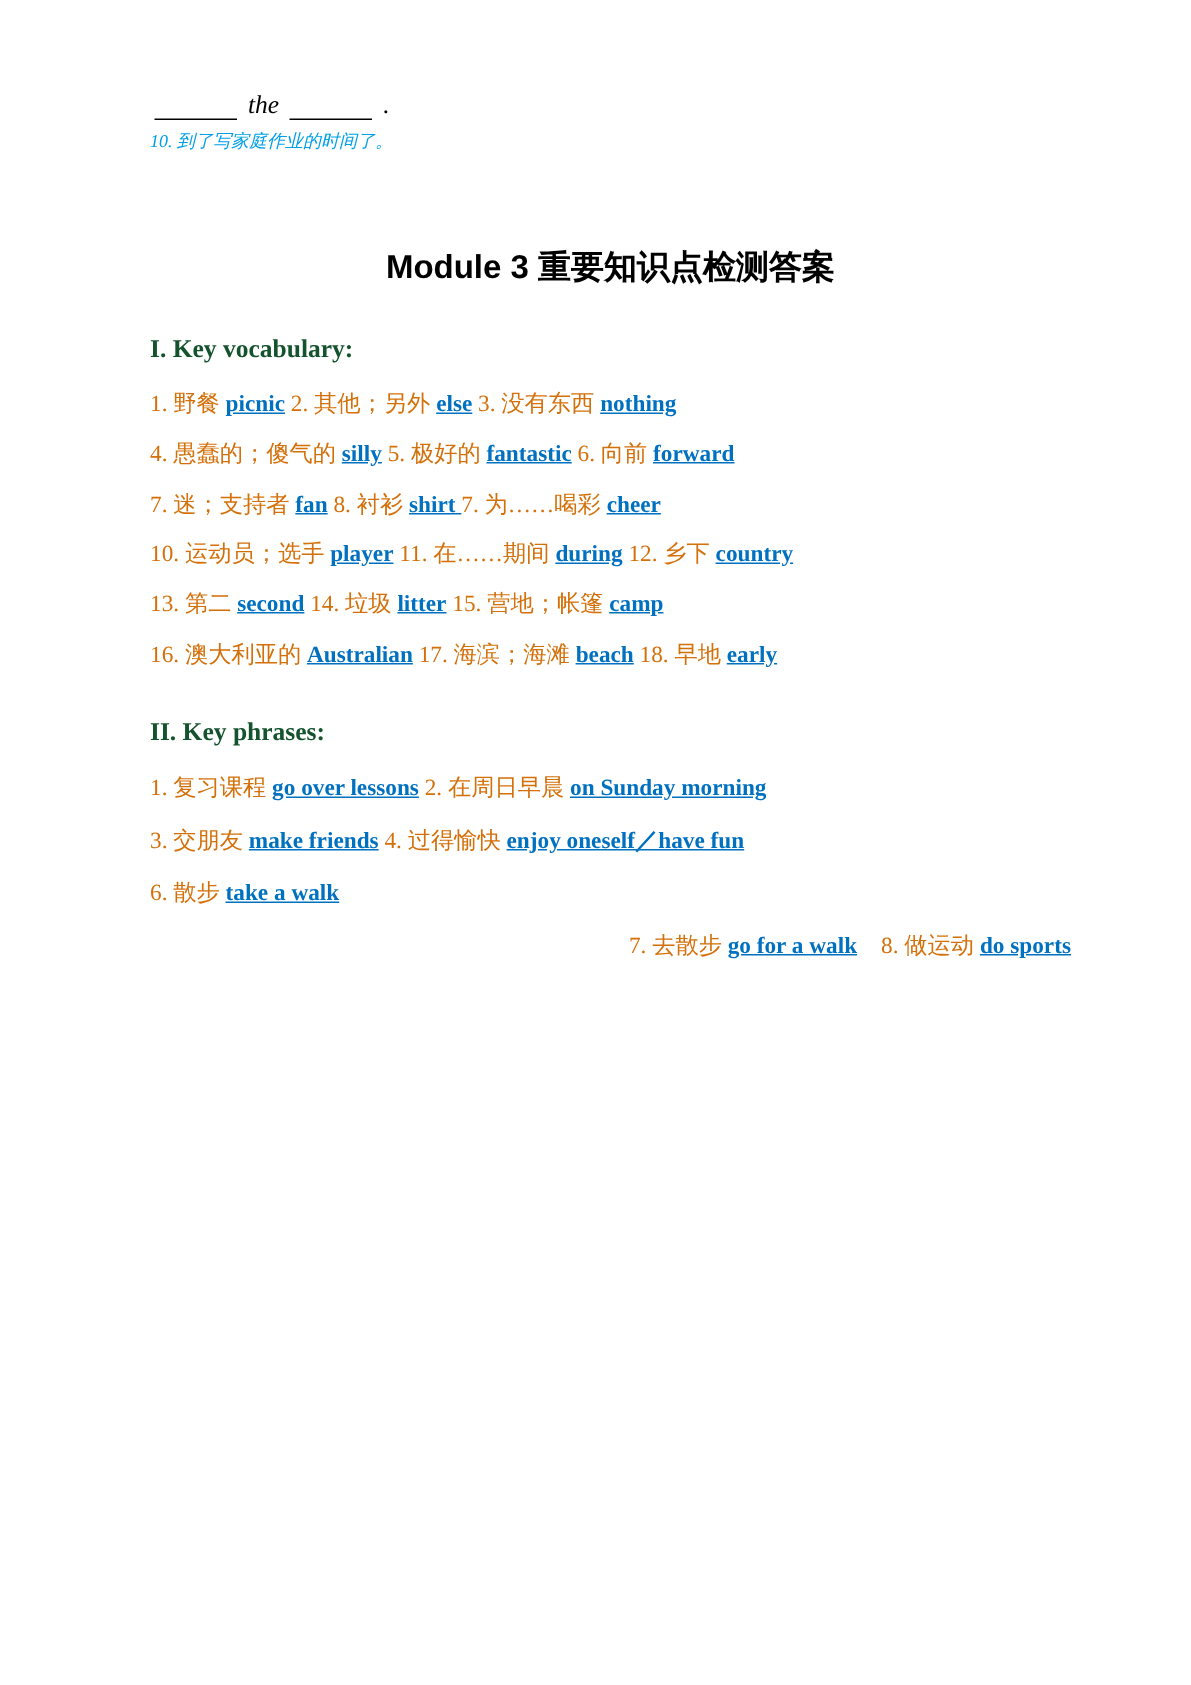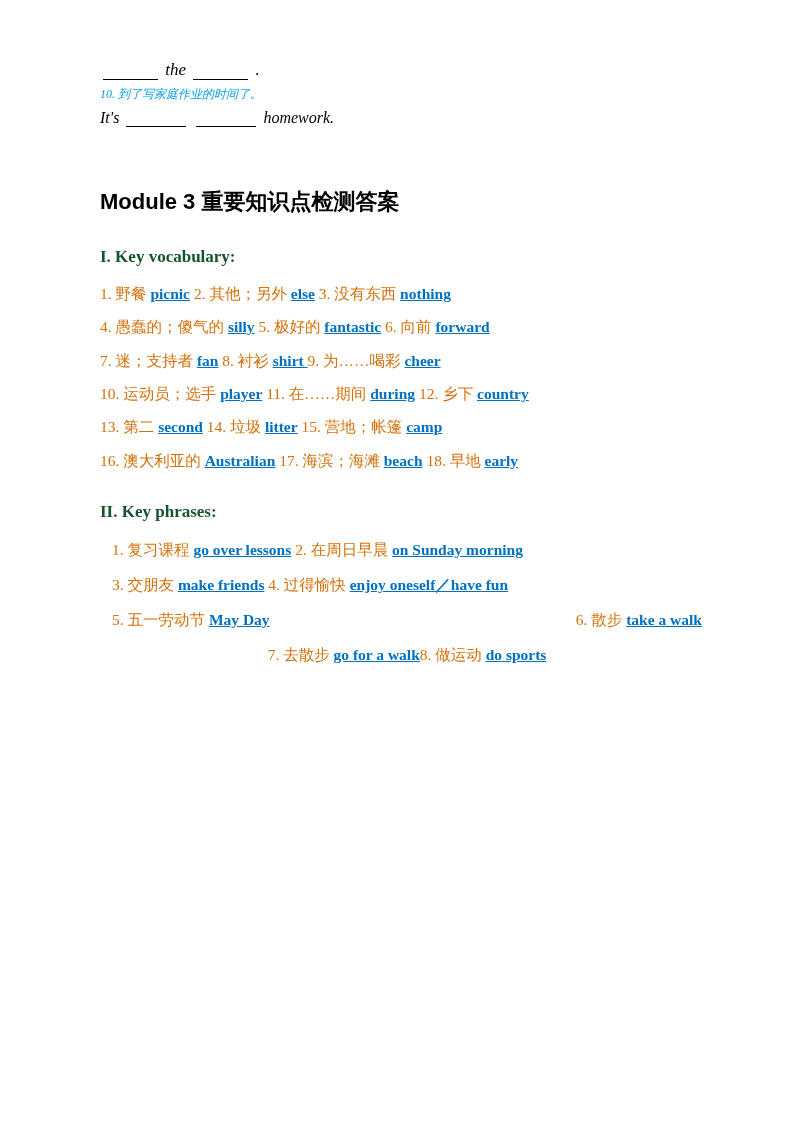--- a/index.html
+++ b/index.html
@@ -43,20 +43,21 @@
       margin: 6px 0;
     }
 
     .en-line {
       font-size: 16px;
       color: #000;
       margin: 4px 0;
     }
 
     .module-title {
+      text-align: center;
       font-size: 22px;
       font-weight: bold;
       color: #000;
       margin: 60px 0 30px 0;
       font-family: "SimHei", "黑体", sans-serif;
     }
 
     .section-title {
       font-size: 17px;
       font-weight: bold;
@@ -78,21 +79,21 @@
     .vocab-line .en {
       color: #0070c0;
       text-decoration: underline;
       font-weight: bold;
       font-family: "Times New Roman", serif;
     }
 
     .phrase-line {
       font-size: 15.5px;
       color: #d4700a;
-      margin: 7px 12px;
+      margin: 7px 0;
       line-height: 1.8;
     }
 
     .phrase-line .cn {
       color: #d4700a;
     }
 
     .phrase-line .en {
       color: #0070c0;
       text-decoration: underline;
@@ -108,26 +109,20 @@
 <body>
 
 <div class="top-section">
   <div>
     <span class="blank blank-short"></span>
     <span>the</span>
     <span class="blank blank-short"></span>
     <span class="period"> .</span>
   </div>
   <div class="cn-line">10. 到了写家庭作业的时间了。</div>
-  <div class="en-line">
-    <span>It's</span>
-    <span class="blank"></span>
-    <span class="blank"></span>
-    <span>homework.</span>
-  </div>
 </div>
 
 <div class="module-title">Module 3  重要知识点检测答案</div>
 
 <div class="section-title">I. Key vocabulary:</div>
 
 <div class="vocab-line">
   <span class="cn">1. 野餐 </span><span class="en">picnic</span>
   <span class="cn">   2. 其他；另外 </span><span class="en">else</span>
   <span class="cn">       3. 没有东西 </span><span class="en">nothing</span>
@@ -135,21 +130,21 @@
 
 <div class="vocab-line">
   <span class="cn">4. 愚蠢的；傻气的 </span><span class="en">silly</span>
   <span class="cn">  5. 极好的 </span><span class="en">fantastic</span>
   <span class="cn"> 6. 向前 </span><span class="en">forward</span>
 </div>
 
 <div class="vocab-line">
   <span class="cn">7. 迷；支持者 </span><span class="en">fan</span>
   <span class="cn">       8. 衬衫 </span><span class="en">shirt </span>
-  <span class="cn">        9. 为……喝彩 </span><span class="en">cheer</span>
+  <span class="cn">        7. 为……喝彩 </span><span class="en">cheer</span>
 </div>
 
 <div class="vocab-line">
   <span class="cn">10. 运动员；选手 </span><span class="en">player</span>
   <span class="cn"> 11. 在……期间 </span><span class="en">during</span>
   <span class="cn">  12. 乡下 </span><span class="en">country</span>
 </div>
 
 <div class="vocab-line">
   <span class="cn">13. 第二 </span><span class="en">second</span>
@@ -170,27 +165,24 @@
   <span class="cn">  2. 在周日早晨 </span><span class="en">on Sunday  morning</span>
 </div>
 
 <div class="phrase-line">
   <span class="cn">3. 交朋友 </span><span class="en">make friends</span>
   <span class="cn">   4. 过得愉快 </span><span class="en">enjoy oneself／have fun</span>
 </div>
 
 <div class="phrase-line" style="display:flex; justify-content:space-between;">
   <span>
-    <span class="cn">5. 五一劳动节 </span><span class="en">May Day </span>
-  </span>
-  <span>
     <span class="cn">6. 散步 </span><span class="en">take  a  walk</span>
   </span>
 </div>
 
-<div class="phrase-line" style="display:flex; justify-content:center;">
+<div class="phrase-line" style="display:flex; justify-content:flex-end;gap:16px;">
   <span>
     <span class="cn">7. 去散步  </span><span class="en">go for a walk</span>
   </span>
   <span>
     <span class="cn">8. 做运动 </span><span class="en">do  sports</span>
   </span>
 </div>
 
 </body></html>

